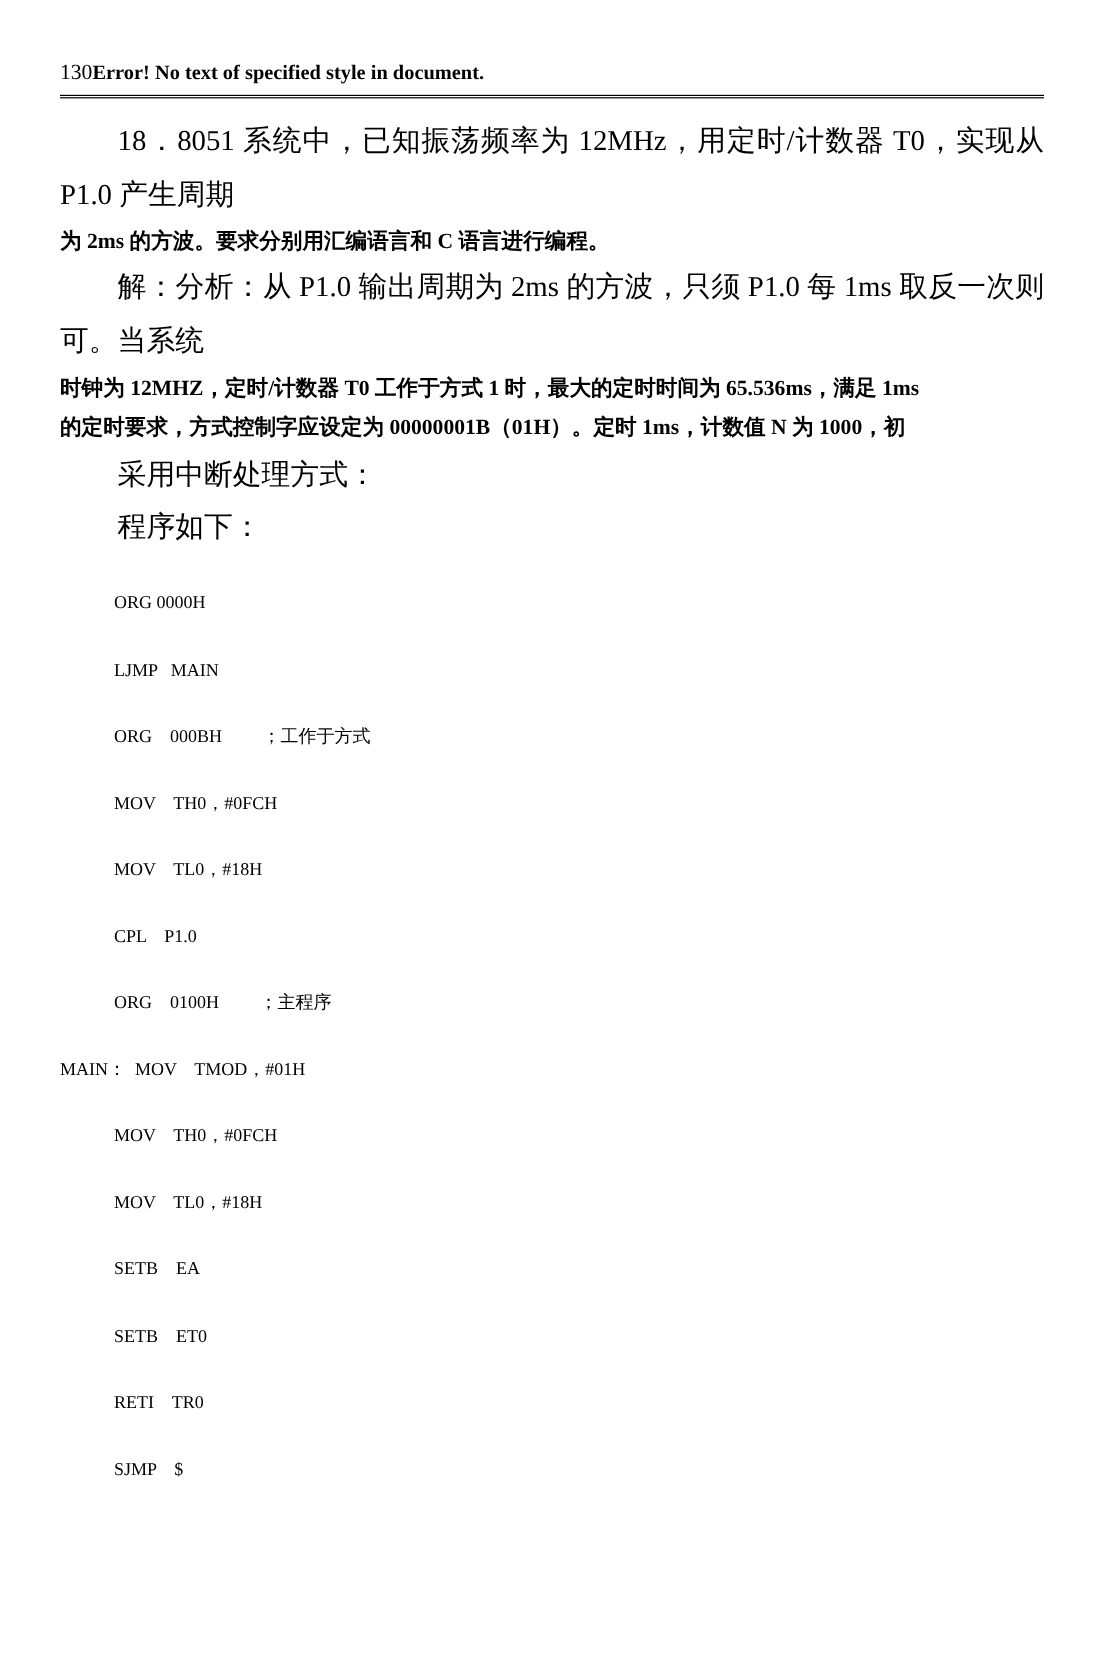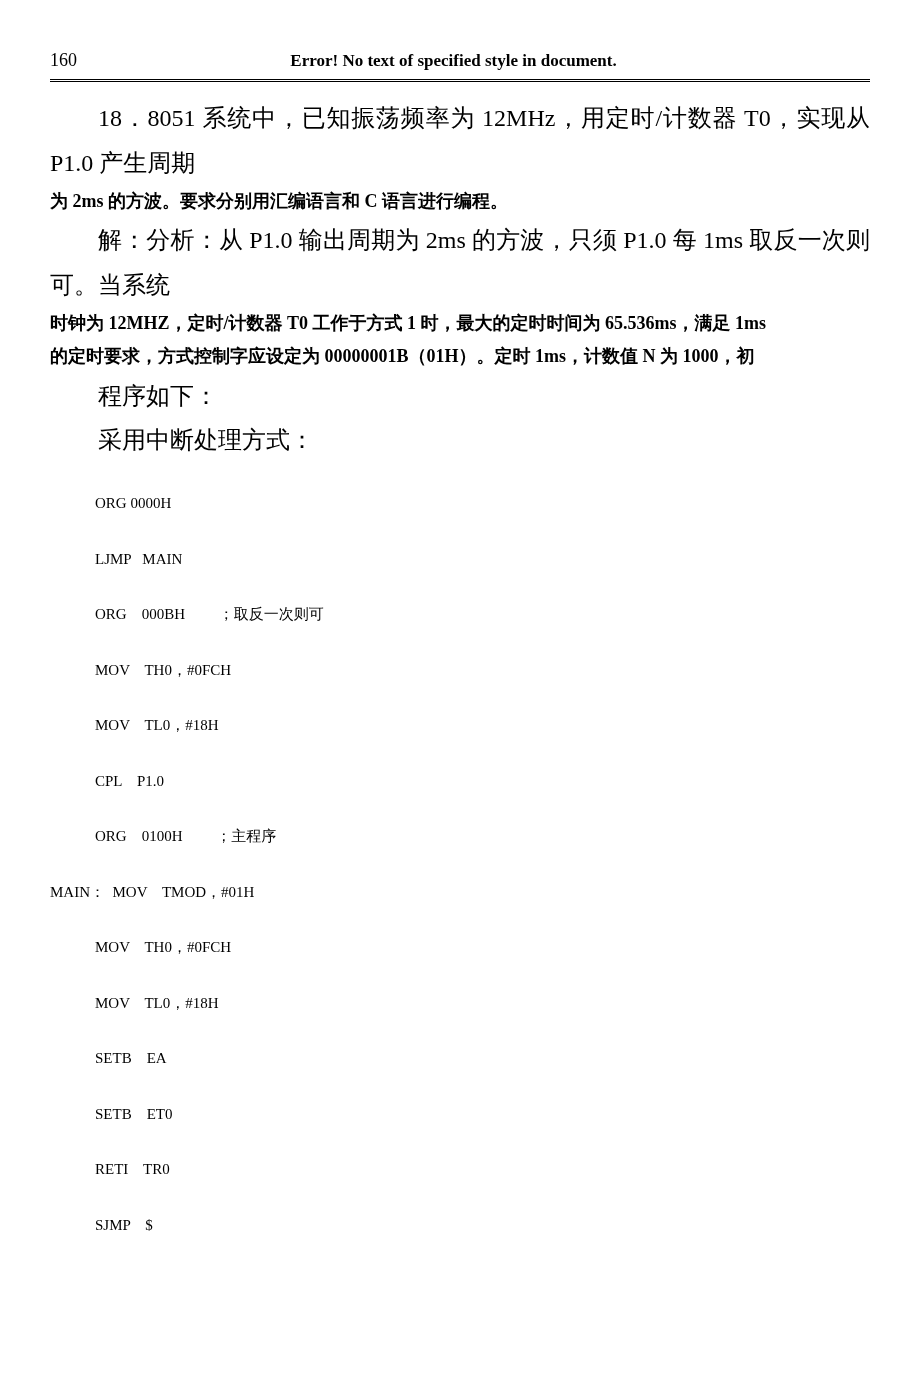--- a/index.html
+++ b/index.html
@@ -26,21 +26,21 @@
     margin-bottom: 14px;
   }
   .page-num {
     font-family: "Times New Roman", serif;
     font-size: 18px;
   }
   .header-err {
     font-family: "Times New Roman", serif;
     font-size: 17px;
     font-weight: bold;
-    text-align: center;
+    text-align: left;
     flex: 1;
   }
   .para {
     text-indent: 2em;
     margin: 0;
     text-align: justify;
     font-size: 24px;
   }
   .para-ni {
     text-indent: 0;
@@ -61,39 +61,39 @@
     display: block;
     white-space: pre;
   }
 </style>
 </head>
 <body>
 
 <div class="page">
 
   <div class="header">
-    <span class="page-num">160</span>
+    <span class="page-num">130</span>
     <span class="header-err">Error! No text of specified style in document.</span>
     <span style="width:40px;display:inline-block"></span>
   </div>
 
   <p class="para">18．8051 系统中，已知振荡频率为 12MHz，用定时/计数器 T0，实现从 P1.0 产生周期</p>
   <p class="para-ni">为 2ms 的方波。要求分别用汇编语言和 C 语言进行编程。</p>
 
   <p class="para">解：分析：从 P1.0 输出周期为 2ms 的方波，只须 P1.0 每 1ms 取反一次则可。当系统</p>
   <p class="para-ni">时钟为 12MHZ，定时/计数器 T0 工作于方式 1 时，最大的定时时间为 65.536ms，满足 1ms</p>
   <p class="para-ni">的定时要求，方式控制字应设定为 00000001B（01H）。定时 1ms，计数值 N 为 1000，初</p>
 
+  <p class="para">采用中断处理方式：</p>
   <p class="para">程序如下：</p>
-  <p class="para">采用中断处理方式：</p>
 
   <div class="code-block">
 <span class="code-line">            ORG 0000H</span>
 <span class="code-line">            LJMP   MAIN</span>
-<span class="code-line">            ORG    000BH         ；取反一次则可</span>
+<span class="code-line">            ORG    000BH         ；工作于方式</span>
 <span class="code-line">            MOV    TH0，#0FCH</span>
 <span class="code-line">            MOV    TL0，#18H</span>
 <span class="code-line">            CPL    P1.0</span>
 <span class="code-line">            ORG    0100H         ；主程序</span>
 <span class="code-line">MAIN：  MOV    TMOD，#01H</span>
 <span class="code-line">            MOV    TH0，#0FCH</span>
 <span class="code-line">            MOV    TL0，#18H</span>
 <span class="code-line">            SETB    EA</span>
 <span class="code-line">            SETB    ET0</span>
 <span class="code-line">            RETI    TR0</span>

